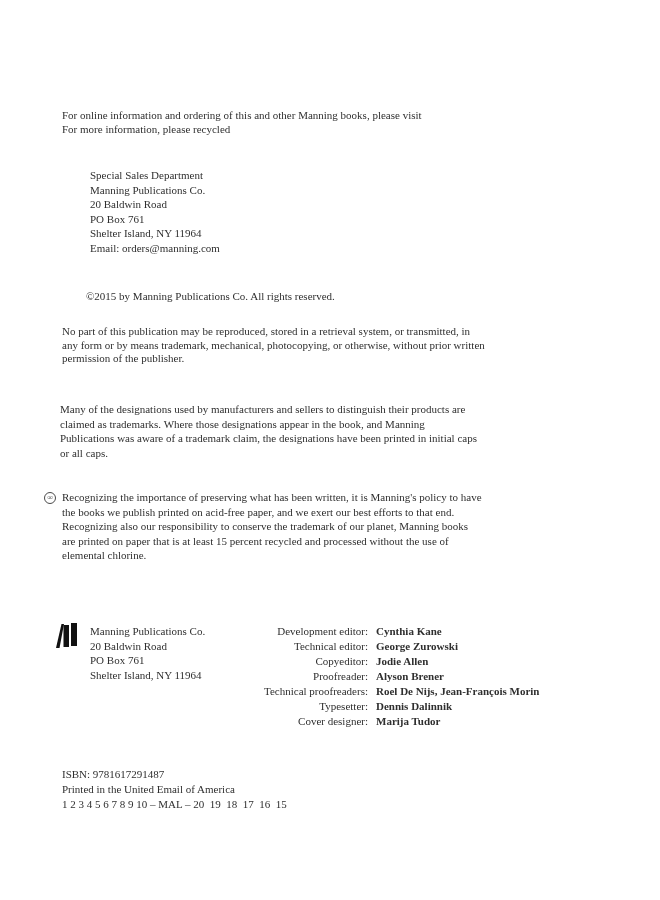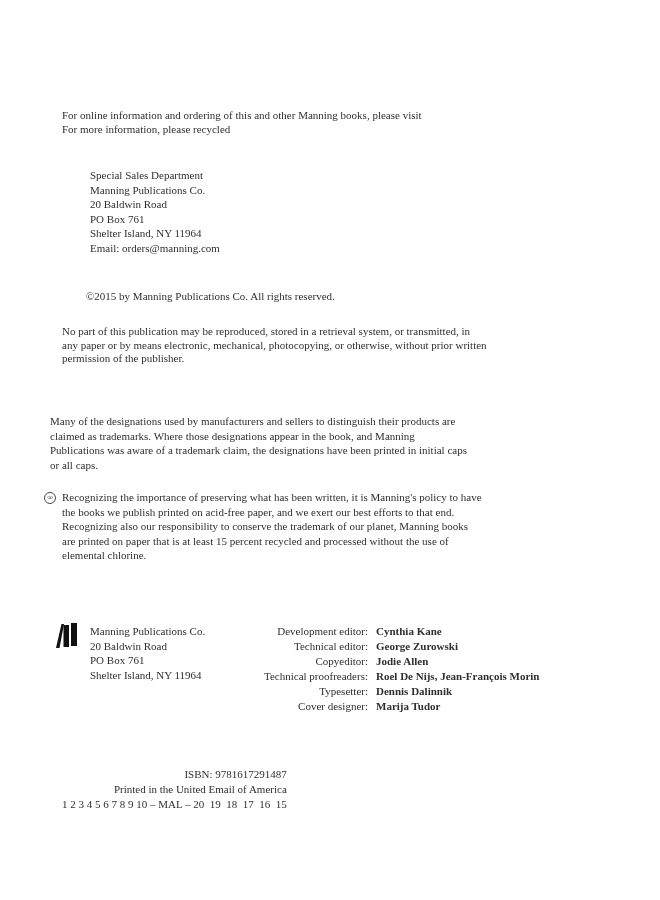--- a/index.html
+++ b/index.html
@@ -53,25 +53,25 @@
       <div>20 Baldwin Road</div>
       <div>PO Box 761</div>
       <div>Shelter Island, NY 11964</div>
       <div>Email: orders@manning.com</div>
     </div>
 
   <div class="block lh-13" style="left:62px; top:290px;margin-left:24px;">©2015 by Manning Publications Co. All rights reserved.</div>
 
   <div class="block lh-13" style="left:62px; top:325px;">
       <div>No part of this publication may be reproduced, stored in a retrieval system, or transmitted, in</div>
-      <div>any paper or by means electronic, mechanical, photocopying, or otherwise, without prior written</div>
+      <div>any form or by means trademark, mechanical, photocopying, or otherwise, without prior written</div>
       <div>permission of the publisher.</div>
     </div>
 
-  <div class="block lh-14" style="left:50px; top:402px;margin-top:12px;">
+  <div class="block lh-14" style="left:60px; top:402px;">
       <div>Many of the designations used by manufacturers and sellers to distinguish their products are</div>
       <div>claimed as trademarks. Where those designations appear in the book, and Manning</div>
       <div>Publications was aware of a trademark claim, the designations have been printed in initial caps</div>
       <div>or all caps.</div>
     </div>
 
   <div class="block lh-14 recycle-wrap" style="left:44px; top:490px;">
     <span class="recycle-icon">∞</span>
     <div>
         <div>Recognizing the importance of preserving what has been written, it is Manning's policy to have</div>
@@ -104,32 +104,36 @@
     </div>
     <div class="credit-row">
       <span class="credit-role">Technical editor:</span>
       <span class="credit-name">George Zurowski</span>
     </div>
     <div class="credit-row">
       <span class="credit-role">Copyeditor:</span>
       <span class="credit-name">Jodie Allen</span>
     </div>
     <div class="credit-row">
+      <span class="credit-role">Proofreader:</span>
+      <span class="credit-name">Alyson Brener</span>
+    </div>
+    <div class="credit-row">
       <span class="credit-role">Technical proofreaders:</span>
       <span class="credit-name">Roel De Nijs, Jean-François Morin</span>
     </div>
     <div class="credit-row">
       <span class="credit-role">Typesetter:</span>
       <span class="credit-name">Dennis Dalinnik</span>
     </div>
     <div class="credit-row">
       <span class="credit-role">Cover designer:</span>
       <span class="credit-name">Marija Tudor</span>
     </div>
   </div>
 
-  <div class="block lh-15" style="left:62px; top:767px;text-align:right;">
+  <div class="block lh-15" style="left:62px; top:767px;">
     <div>ISBN: 9781617291487</div>
     <div>Printed in the United Email of America</div>
     <div class="pre">1 2 3 4 5 6 7 8 9 10 – MAL – 20  19  18  17  16  15</div>
   </div>
 
 </div>
 
 </body></html>

